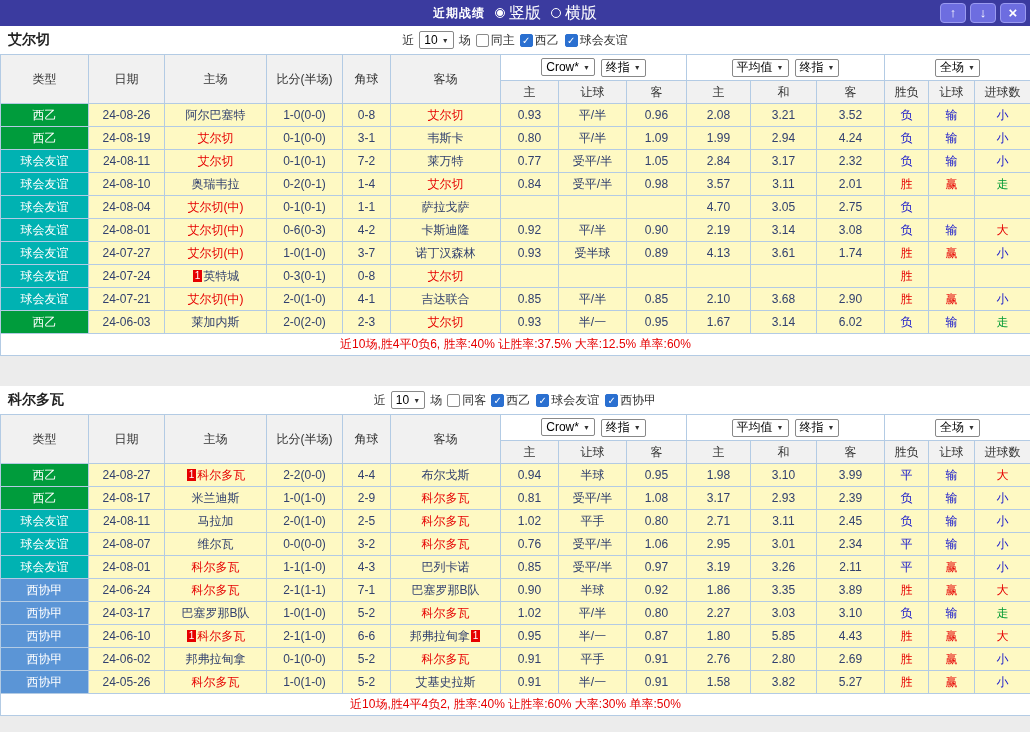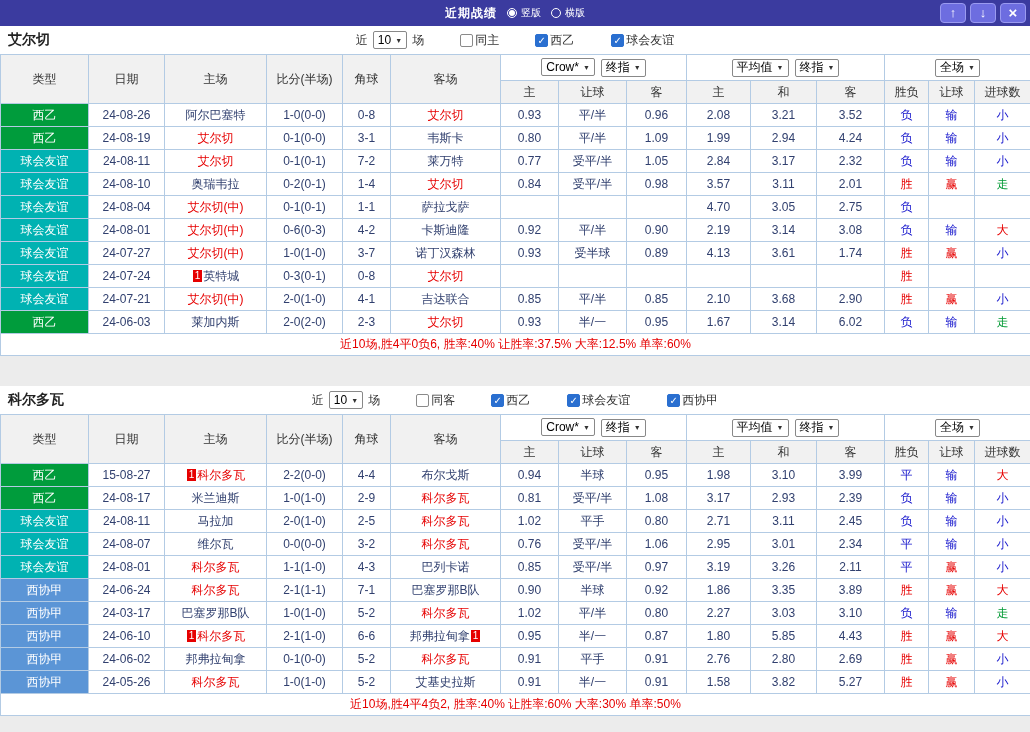--- a/index.html
+++ b/index.html
@@ -10,49 +10,49 @@
     font-family: "Liberation Sans", "DejaVu Sans", sans-serif;
     font-size: 12px;
   }
   
   .titlebar {
     height: 26px; background: #3b3b9f; color: #fff;
     position: relative; display: flex; align-items: center; justify-content: center;
   }
   .tb-center { display: flex; align-items: center; gap: 10px; }
   .tb-title { font-size: 12px; font-weight: bold; letter-spacing: 1px; }
-  .radio-group { display: flex; align-items: center; gap: 10px; font-size: 10px; }
+  .radio-group { display: flex; align-items: center; gap: 10px; font-size: 16px; }
   .radio-item { display: inline-flex; align-items: center; gap: 4px; cursor: pointer; }
   .radio-ring {
     width: 10px; height: 10px; border: 1px solid #fff; border-radius: 50%;
     display: inline-flex; align-items: center; justify-content: center; background: transparent;
   }
   .radio-dot { width: 6px; height: 6px; border-radius: 50%; background: #fff; }
   .tb-buttons { position: absolute; right: 4px; top: 3px; display: flex; gap: 4px; }
   .tb-btn {
     min-width: 26px; height: 20px; background: #6d6de0; border: 1px solid #9a9af0;
     border-radius: 4px; color: #fff; text-align: center; line-height: 18px;
     font-size: 13px; cursor: pointer; padding: 0 3px;
   }
   .tb-btn.close { font-size: 15px; font-weight: bold; }
   
-  .section { background: #ffffff; }
+  .section { background: #fef9c3; }
   .filter-bar {
     height: 28px; position: relative; display: flex; align-items: center;
     justify-content: center; background: #fff; color: #333;
   }
   .team-name { position: absolute; left: 8px; font-size: 14px; font-weight: bold; color: #222; }
   .filter-controls { display: flex; align-items: center; gap: 5px; }
   .fake-select {
     display: inline-flex; align-items: center; gap: 4px; border: 1px solid #888;
     border-radius: 2px; background: #fff; padding: 0 4px; height: 18px;
     font-size: 12px; color: #000; cursor: default; white-space: nowrap;
   }
   .fake-select .arr { font-size: 7px; color: #333; }
-  .cbg { display: inline-flex; align-items: center; gap: 2px; margin-left: 31px; }
+  .cbg { display: inline-flex; align-items: center; gap: 2px; }
   .cb {
     width: 13px; height: 13px; border: 1px solid #8a8a8a; border-radius: 2px;
     background: #fff; display: inline-flex; align-items: center; justify-content: center;
     font-size: 10px; color: #fff; line-height: 11px;
   }
   .cb.checked { background: #2a6fd0; border-color: #2a6fd0; }
   .leagues { display: inline-flex; align-items: center; gap: 6px; }
   
   table.grid { border-collapse: collapse; table-layout: fixed; width: 1030px; font-size: 12px; }
   table.grid td, table.grid th {
@@ -460,21 +460,21 @@
         <th>和</th>
         <th>客</th>
         <th>胜负</th>
         <th>让球</th>
         <th>进球数</th>
       </tr>
     </thead>
     <tbody>
         <tr>
           <td style="background: rgb(0, 156, 60); color: rgb(255, 255, 255);">西乙</td>
-          <td>15-08-27</td>
+          <td>24-08-27</td>
           <td><span class="badge1">1</span><span class="red">科尔多瓦</span></td>
           <td class="score">2-2(0-0)</td>
           <td>4-4</td>
           <td><span>布尔戈斯</span></td>
           <td>0.94</td>
           <td>半球</td>
           <td>0.95</td>
           <td>1.98</td>
           <td>3.10</td>
           <td>3.99</td>

